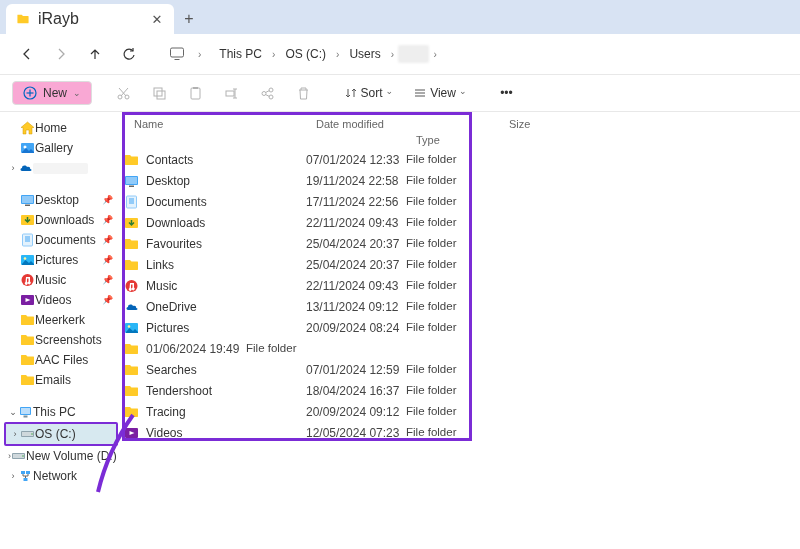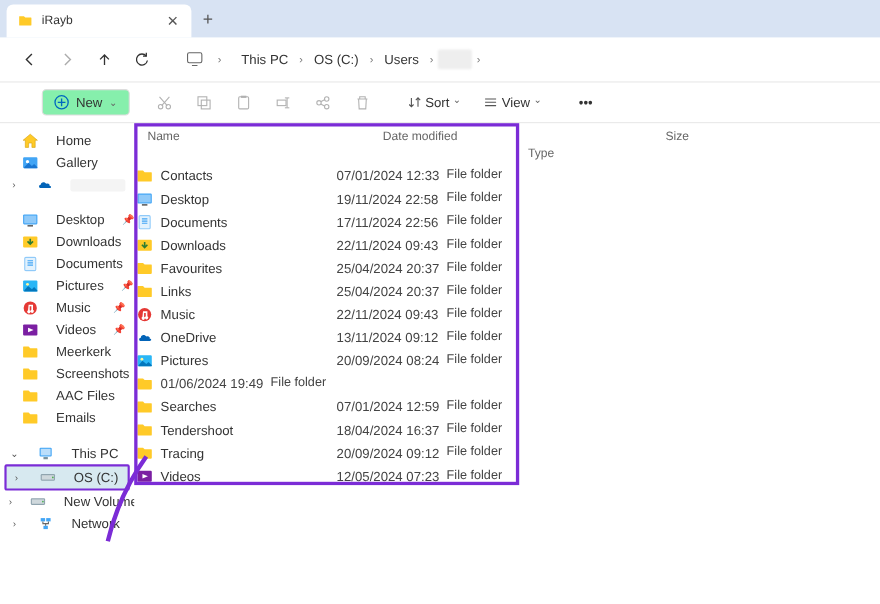--- a/index.html
+++ b/index.html
@@ -1,55 +1,55 @@
 <!DOCTYPE html>
 <html><head>
 <meta charset="utf-8">
 <style>
 * { box-sizing: border-box; margin: 0; padding: 0; font-family: "Segoe UI", Arial, sans-serif; }
 body { width: 800px; height: 549px; background: #fff; font-size: 12px; color: #333; overflow: hidden; position: relative; }
 
 .tab-bar { height: 34px; background: #d8e3f3; display: flex; align-items: flex-end; padding-left: 6px; }
 .tab { background: #fff; height: 30px; width: 168px; border-radius: 6px 6px 0 0; display: flex; align-items: center; padding: 0 10px; gap: 8px; }
 .tab .folder-ico { width: 14px; height: 12px; }
-.tab-title { flex: 1; font-size: 11px; }
+.tab-title { flex: 1; font-size: 16px; }
 .tab-close { width: 14px; height: 14px; display: flex; align-items: center; justify-content: center; color: #555; cursor: pointer; font-size: 13px; }
 .new-tab { width: 30px; height: 30px; display: flex; align-items: center; justify-content: center; color: #555; font-size: 16px; cursor: pointer; }
 
 .nav-bar { height: 40px; display: flex; align-items: center; padding: 0 12px; gap: 4px; }
 .nav-btn { width: 30px; height: 30px; display: flex; align-items: center; justify-content: center; cursor: pointer; color: #555; border-radius: 4px; }
 .nav-sep { width: 10px; }
 .breadcrumb { display: flex; align-items: center; gap: 2px; padding-left: 6px; }
 .bc-item { padding: 4px 6px; cursor: pointer; border-radius: 3px; font-size: 12px; }
 .bc-chev { color: #777; font-size: 10px; padding: 0 2px; }
 .bc-muted { color: transparent; background: #eee; border-radius: 2px; padding: 2px 14px; filter: blur(1px); }
 
 .toolbar { height: 38px; border-top: 1px solid #e8e8e8; border-bottom: 1px solid #e8e8e8; display: flex; align-items: center; padding: 0 12px; gap: 4px; }
-.new-btn { display: flex; align-items: center; gap: 6px; padding: 4px 10px; border: 1px solid #ddd; border-radius: 4px; cursor: pointer; background: #86efac; margin-left: 26px; }
+.new-btn { display: flex; align-items: center; gap: 6px; padding: 4px 10px; border: 1px solid #ddd; border-radius: 4px; cursor: pointer; background: #f9a8d4; }
 .new-btn .plus-circle { width: 14px; height: 14px; }
 .tool-btn { width: 32px; height: 28px; display: flex; align-items: center; justify-content: center; cursor: pointer; color: #888; border-radius: 3px; }
 .tool-gap { width: 8px; }
 .tool-group { display: flex; align-items: flex-start; gap: 3px; padding: 4px 8px; cursor: pointer; border-radius: 4px; }
 
 .content { display: flex; height: calc(549px - 112px); }
 
 .sidebar { width: 122px; padding: 6px 4px; overflow-y: auto; overflow-x: hidden; }
-.side-item { display: flex; align-items: center; gap: 16px; padding: 3px 4px; cursor: pointer; border-radius: 3px; white-space: nowrap; }
+.side-item { display: flex; align-items: center; gap: 0; padding: 3px 4px; cursor: pointer; border-radius: 3px; white-space: nowrap; }
 .side-indent { padding-left: 16px; }
 .side-ico { width: 15px; height: 14px; display: flex; align-items: center; justify-content: center; flex-shrink: 0; }
 .side-pin { margin-left: auto; font-size: 9px; color: #666; }
 .side-gap { height: 12px; }
 .side-exp { width: 10px; font-size: 9px; color: #555; text-align: center; }
 .side-os-hl { background: #d7e9f0; border: 2px solid #7b2cd6; border-radius: 2px; }
 
 .file-area { flex: 1; position: relative; }
 .file-highlight { position: absolute; left: 0px; top: 0px; width: 350px; height: 329px; border: 3px solid #7b2cd6; pointer-events: none; z-index: 5; }
 .arrow-svg { position: absolute; left: -39px; top: 298px; width: 60px; height: 100px; z-index: 6; pointer-events: none; }
 
-.cols { display: flex; padding: 6px 0 4px 12px; color: #666; font-size: 11px; border-bottom: 1px solid transparent; gap: 32px; }
+.cols { display: flex; padding: 6px 0 4px 12px; color: #666; font-size: 11px; border-bottom: 1px solid transparent; }
 .col-name { width: 182px; }
 .col-date { width: 100px; }
 .col-type { width: 60px; margin-top: 16px; }
 .col-size { width: 60px; }
 
 .rows { }
 .row { display: flex; padding: 2px 0 2px 2px; height: 21px; cursor: pointer; }
 .row-ico { width: 16px; height: 14px; margin-right: 6px; display: flex; align-items: center; }
 .row-name { width: 160px; font-size: 12px; }
 .row-date { width: 100px; font-size: 12px; color: #444; }

